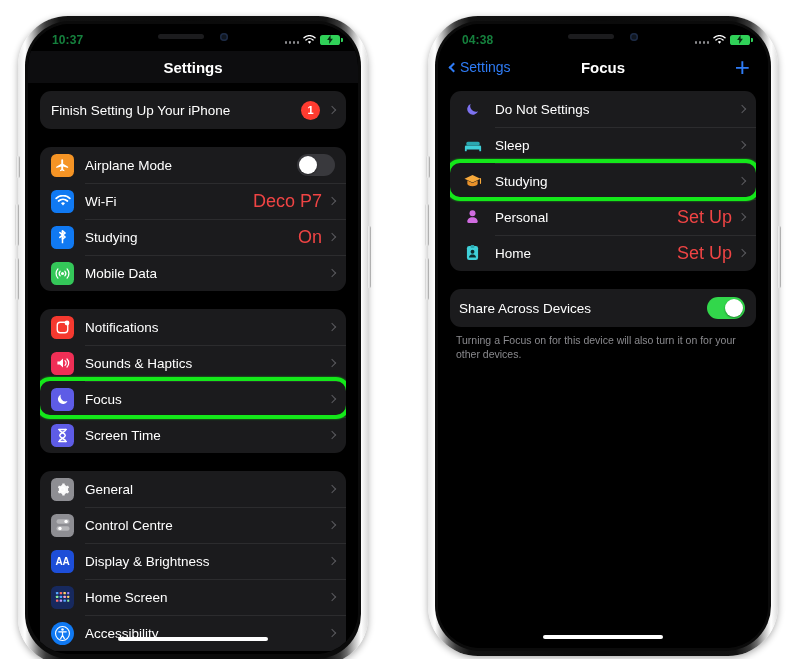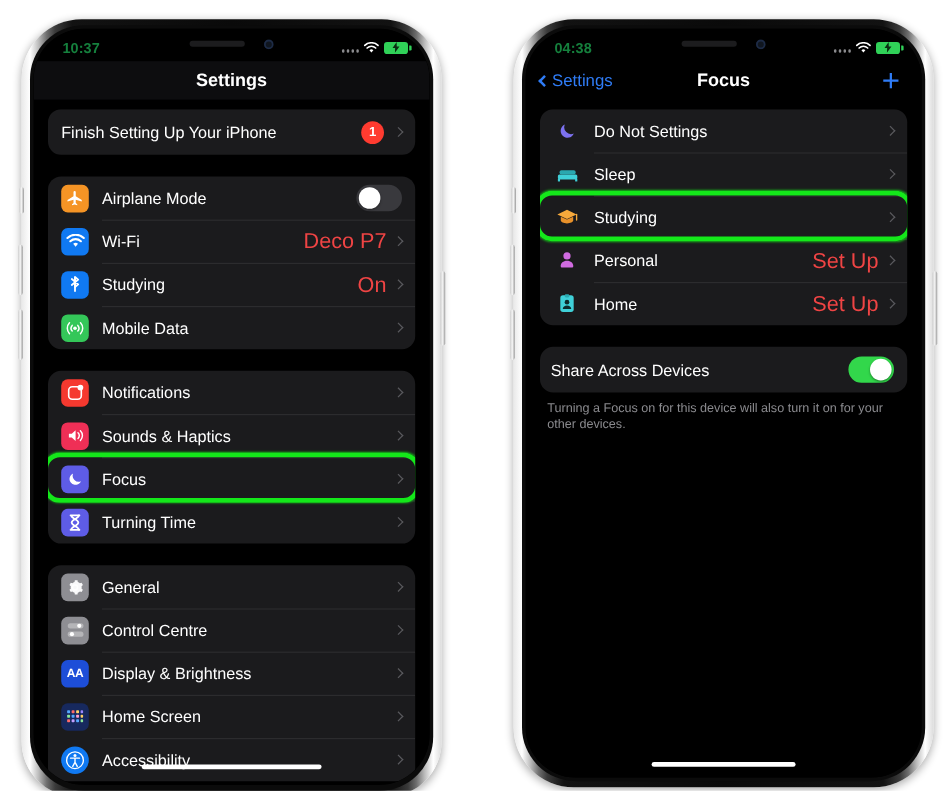--- a/index.html
+++ b/index.html
@@ -348,21 +348,21 @@
               <div class="row-label">Focus</div>
               <div class="chev"></div>
             </div>
             <div class="row">
               <div class="row-icon" style="background:#5e5ce6;">
                 <svg width="13" height="15" viewBox="0 0 14 16">
                     <path d="M3 1.5h8M3 14.5h8M3.5 1.5c0 3 6.5 3.5 6.5 6.5s-6.5 3.5-6.5 6.5" stroke="#fff" stroke-width="1.6" fill="none" stroke-linecap="round"></path>
                     <path d="M10.5 1.5c0 3-6.5 3.5-6.5 6.5s6.5 3.5 6.5 6.5" stroke="#fff" stroke-width="1.6" fill="none" stroke-linecap="round"></path>
                   </svg>
               </div>
-              <div class="row-label">Turning Time</div>
+              <div class="row-label">Screen Time</div>
               <div class="chev"></div>
             </div>
             <div class="hl-ring" style="left:-4px; right:-4px; top:68px; height:42px;"></div>
           </div>
 
           <div class="group">
             <div class="row">
               <div class="row-icon" style="background:#8e8e93;">
                 <svg width="15" height="15" viewBox="0 0 20 20">
                     <path fill="#fff" d="M10 6.4A3.6 3.6 0 1 0 10 13.6 3.6 3.6 0 0 0 10 6.4zm0 5.6a2 2 0 1 1 0-4 2 2 0 0 1 0 4z"></path>

